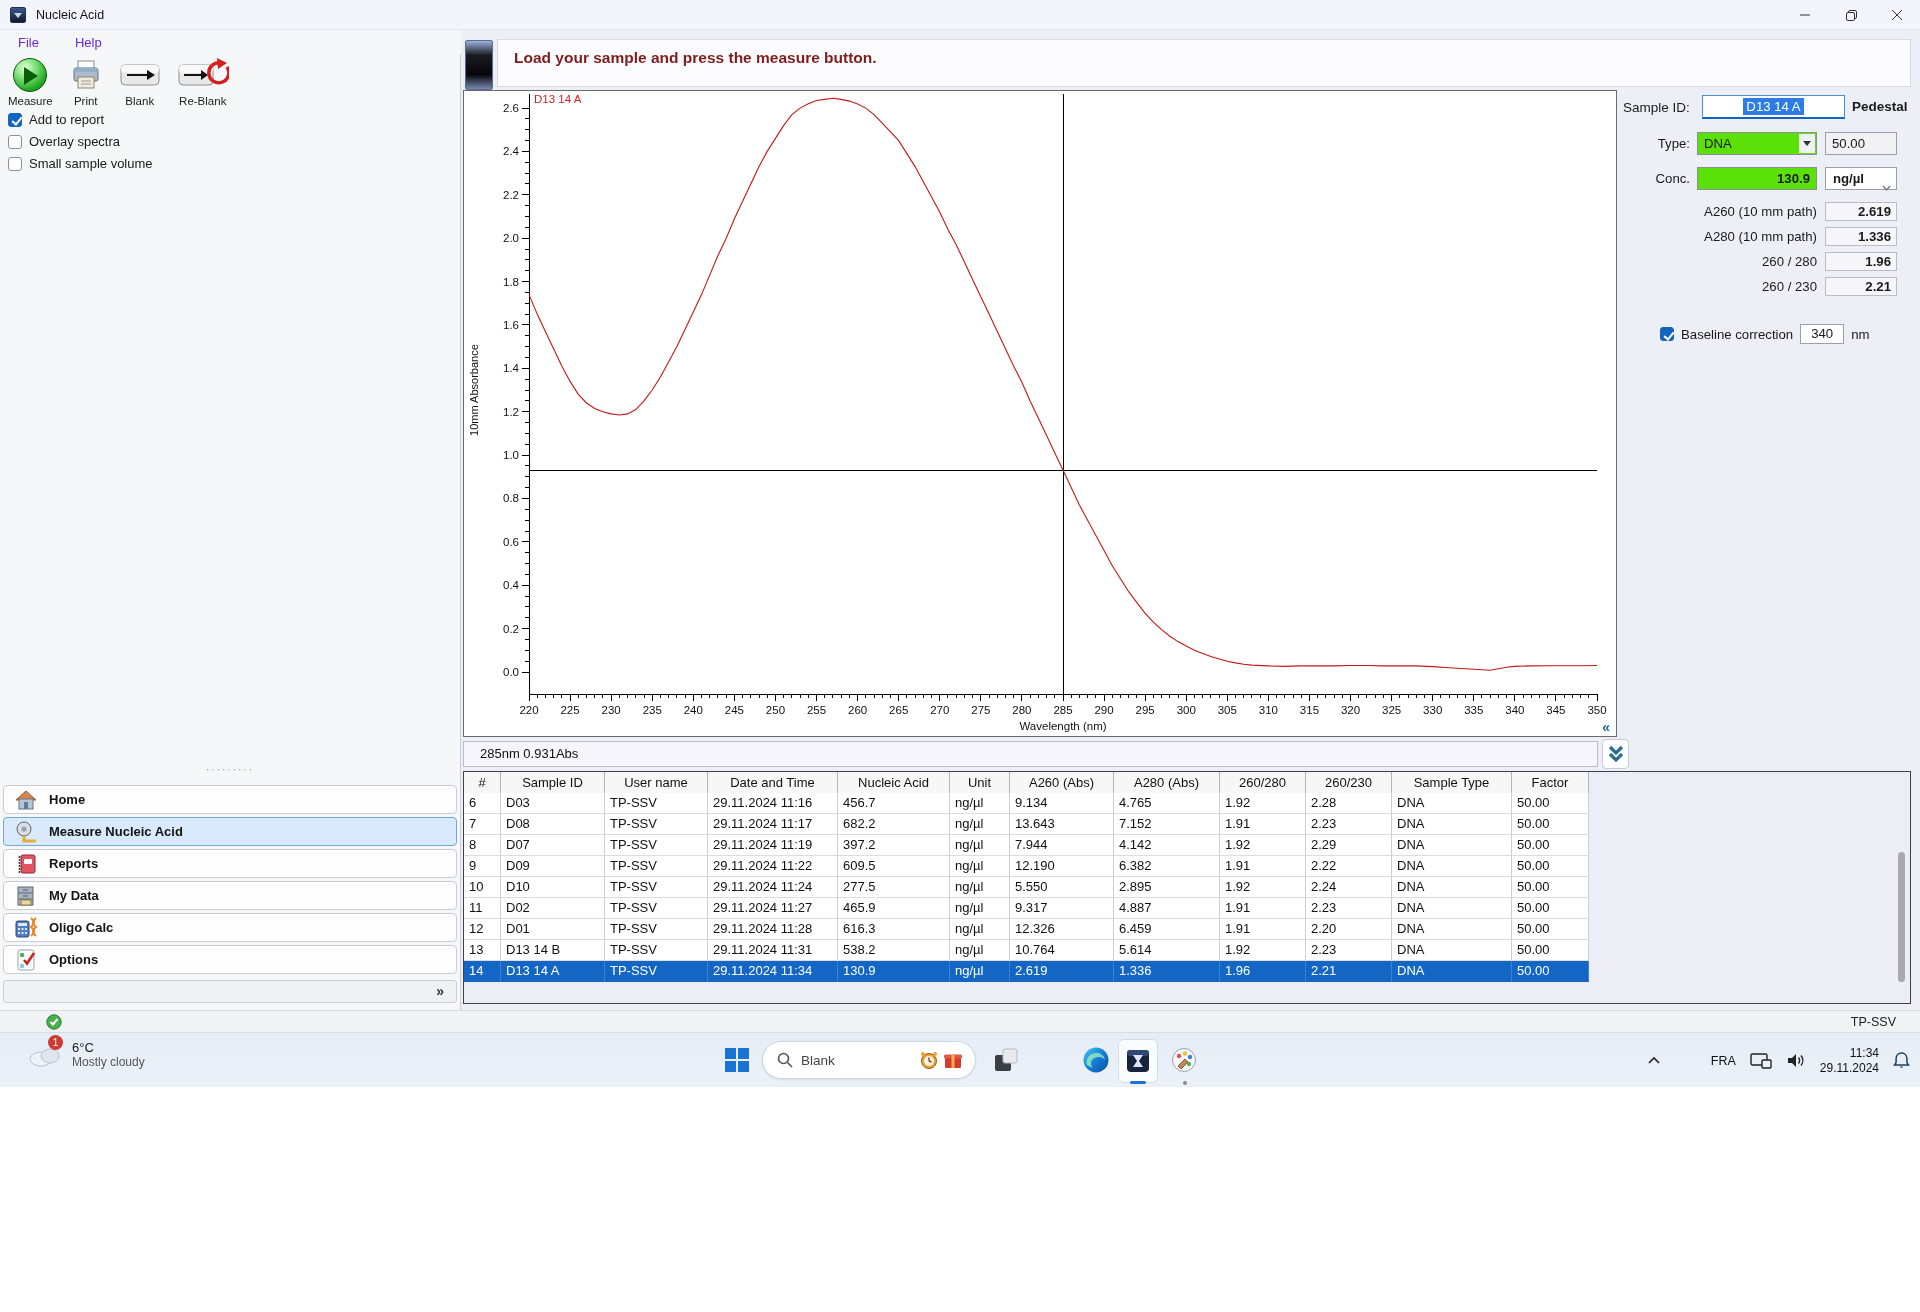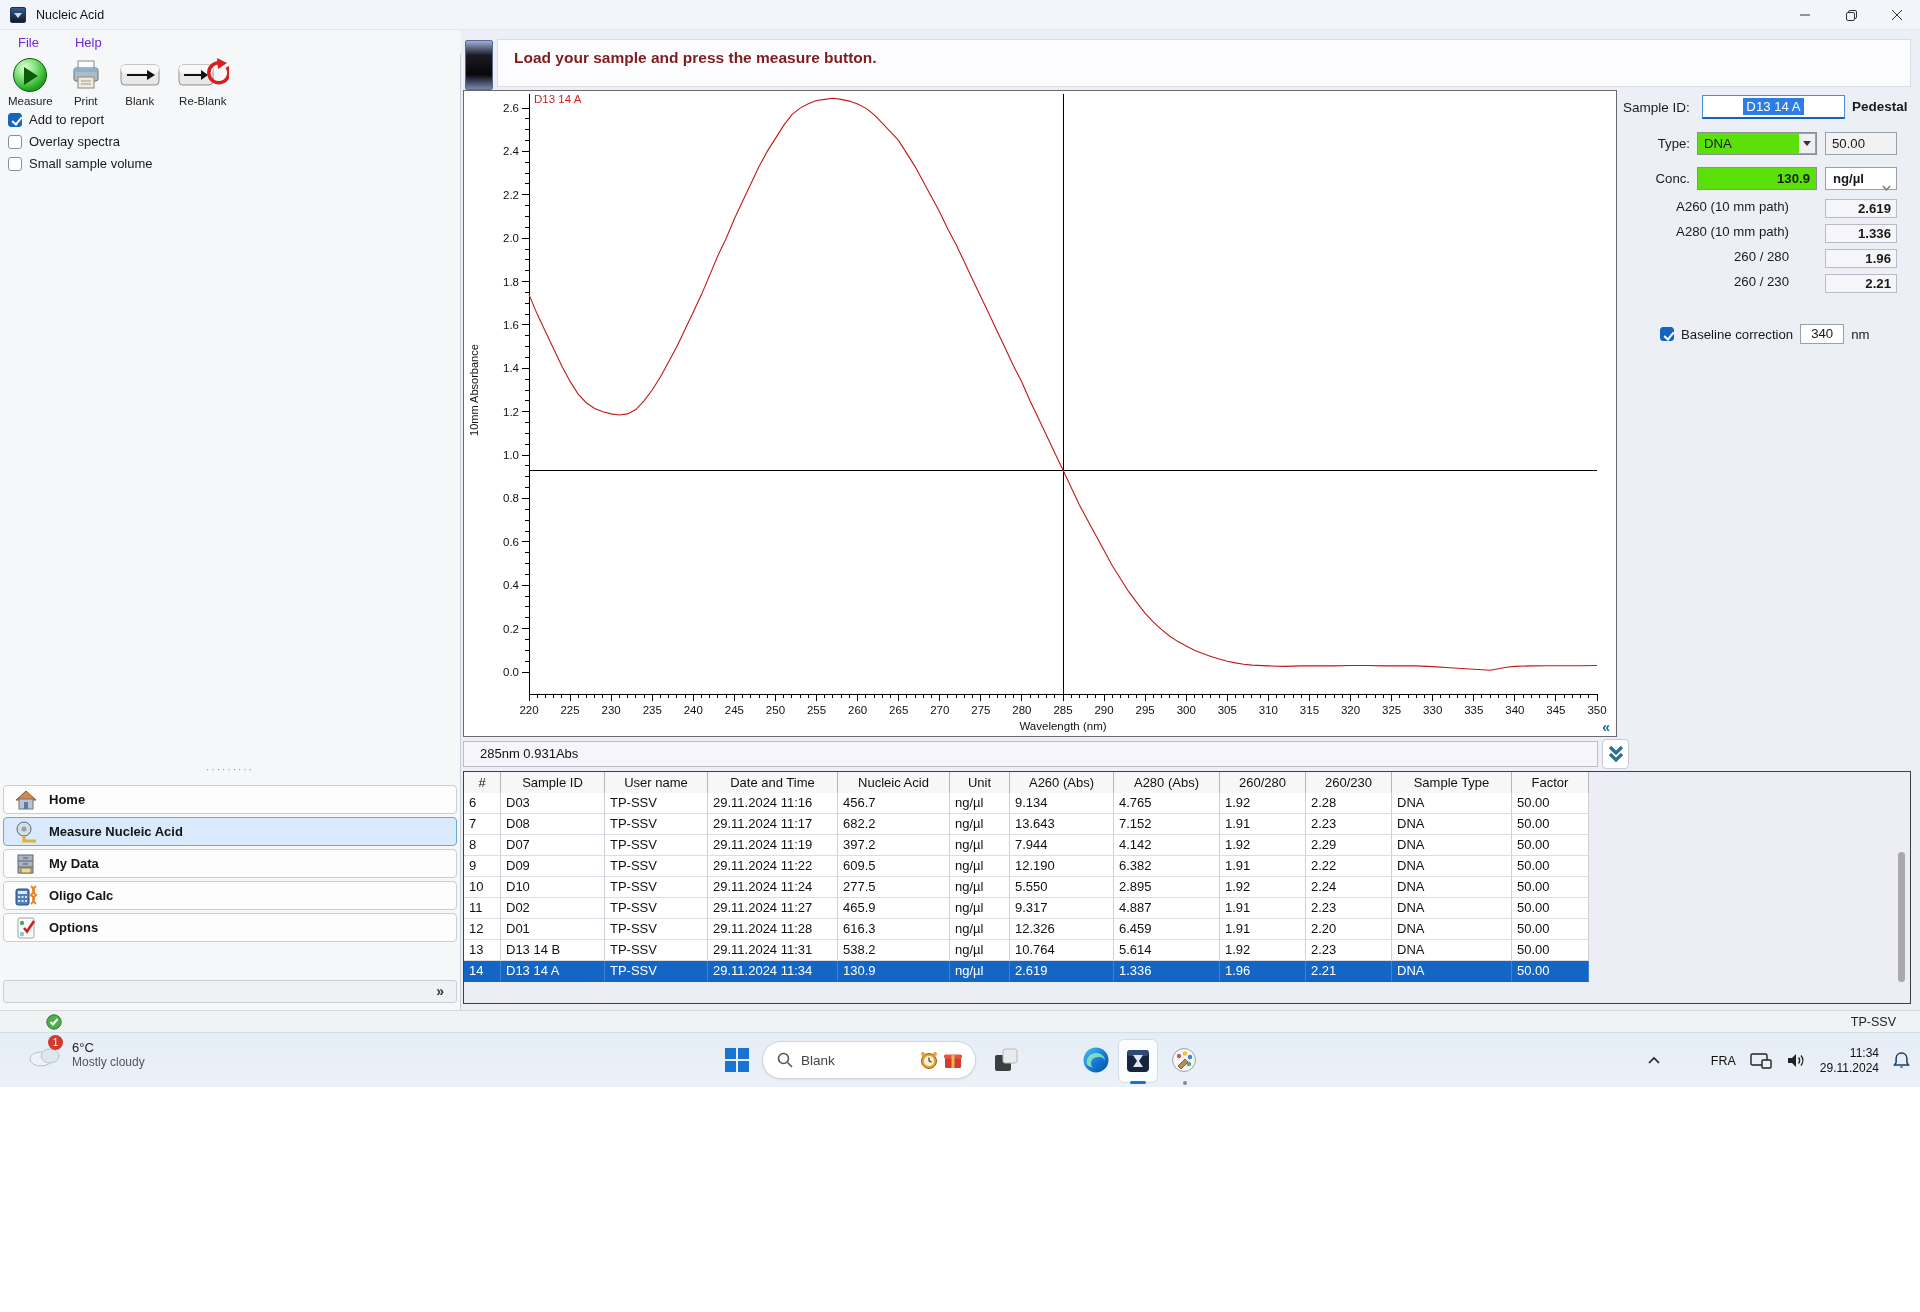--- a/index.html
+++ b/index.html
@@ -65,21 +65,21 @@
   #sp-sample-input { left:1702px; top:95px; width:143px; height:24px; background:#fff; border:1px solid #4a90d9; border-bottom:2px solid #0f62c5; text-align:center; font-size:13.2px; line-height:21px; }
   #sp-sample-input .seltext { background:#2e7de5; color:#fff; padding:1px 3px; }
   #sp-mode { left:1852px; top:99px; font-size:13.5px; font-weight:bold; }
   #sp-type-select { left:1697px; top:132px; width:120px; height:23px; background:#5be00a; border:1px solid #8a9098; font-size:13.2px; line-height:21px; padding-left:6px; }
   #sp-type-arrow { position:absolute; right:1px; top:1px; width:16px; height:19px; background:#eef0f2; display:flex; align-items:center; justify-content:center; }
   #sp-factor-box { left:1825px; top:132px; width:72px; height:23px; background:#f2f2f4; border:1px solid #9aa0a8; font-size:13.2px; line-height:21px; padding-left:6px; }
   #sp-conc-box { left:1697px; top:167px; width:120px; height:23px; background:#5be00a; border:1px solid #8a9098; font-size:13.2px; font-weight:bold; line-height:21px; text-align:right; padding-right:6px; }
   #sp-unit-select { left:1825px; top:167px; width:72px; height:23px; background:#fff; border:1px solid #9aa0a8; font-size:13.2px; font-weight:bold; line-height:21px; padding-left:7px; }
   #sp-unit-arrow { position:absolute; right:5px; top:8px; }
   #metrics { left:1625px; top:199px; width:272px; }
-  .metric-row { height:25px; display:flex; justify-content:flex-end;gap:28px; }
+  .metric-row { height:25px; display:flex; align-items:center; justify-content:flex-end; }
   .metric-label { font-size:13.2px; color:#1a1a1a; padding-right:8px; }
   .metric-value { width:72px; height:19px; background:#f6f6fa; border:1px solid #b8bcc6; font-size:13.2px; font-weight:bold; text-align:right; line-height:17px; padding-right:5px; }
   #baseline-row { left:1660px; top:324px; display:flex; align-items:center; gap:7px; }
   #baseline-row .lbl { font-size:13.2px; }
   #baseline-value { width:44px; height:20px; background:#fff; border:1px solid #9aa0a8; font-size:13.2px; text-align:center; line-height:18px; }
 
   
   #grid-wrap { left:463px; top:771px; width:1448px; height:233px; background:#ECEDF5; border:1px solid #3f3f46; overflow:hidden; }
   #grid { position:absolute; left:0; top:0; }
   .gh, .gc { display:inline-block; vertical-align:top; overflow:hidden; white-space:nowrap; font-size:13px; }
@@ -214,20 +214,37 @@
       </div>
       <div class="side-item selected">
         <span class="side-icon">
           <svg width="24" height="24">
             <circle cx="10" cy="9" r="7" fill="#d9dee5" stroke="#5a6470"></circle>
             <circle cx="10" cy="9" r="2.6" fill="#98a2ae"></circle>
             <path d="M10 16 L10 21 L22 21" stroke="#e0b23c" stroke-width="3.2" fill="none"></path>
           </svg>
         </span>
         <span class="side-label">Measure Nucleic Acid</span>
+      </div>
+      <div class="side-item">
+        <span class="side-icon">
+          <svg width="24" height="24">
+            <rect x="7" y="3" width="14" height="18" rx="2" fill="#e05560" stroke="#8a2a34"></rect>
+            <rect x="10" y="7" width="8" height="5" rx="1" fill="#fff"></rect>
+            <g fill="#333">
+              <circle cx="5.5" cy="5" r="1"></circle>
+              <circle cx="5.5" cy="8" r="1"></circle>
+              <circle cx="5.5" cy="11" r="1"></circle>
+              <circle cx="5.5" cy="14" r="1"></circle>
+              <circle cx="5.5" cy="17" r="1"></circle>
+              <circle cx="5.5" cy="20" r="1"></circle>
+            </g>
+          </svg>
+        </span>
+        <span class="side-label">Reports</span>
       </div>
       <div class="side-item">
         <span class="side-icon">
           <svg width="24" height="24">
             <rect x="4" y="3" width="15" height="18" fill="#aab4c0" stroke="#5e6874"></rect>
             <line x1="4" y1="9" x2="19" y2="9" stroke="#5e6874"></line>
             <line x1="4" y1="15" x2="19" y2="15" stroke="#5e6874"></line>
             <rect x="9" y="5" width="5" height="2" fill="#7e8894"></rect>
             <rect x="9" y="11" width="5" height="2" fill="#7e8894"></rect>
             <rect x="7" y="16" width="10" height="5" fill="#ecd9a0" stroke="#8a7a40"></rect>

